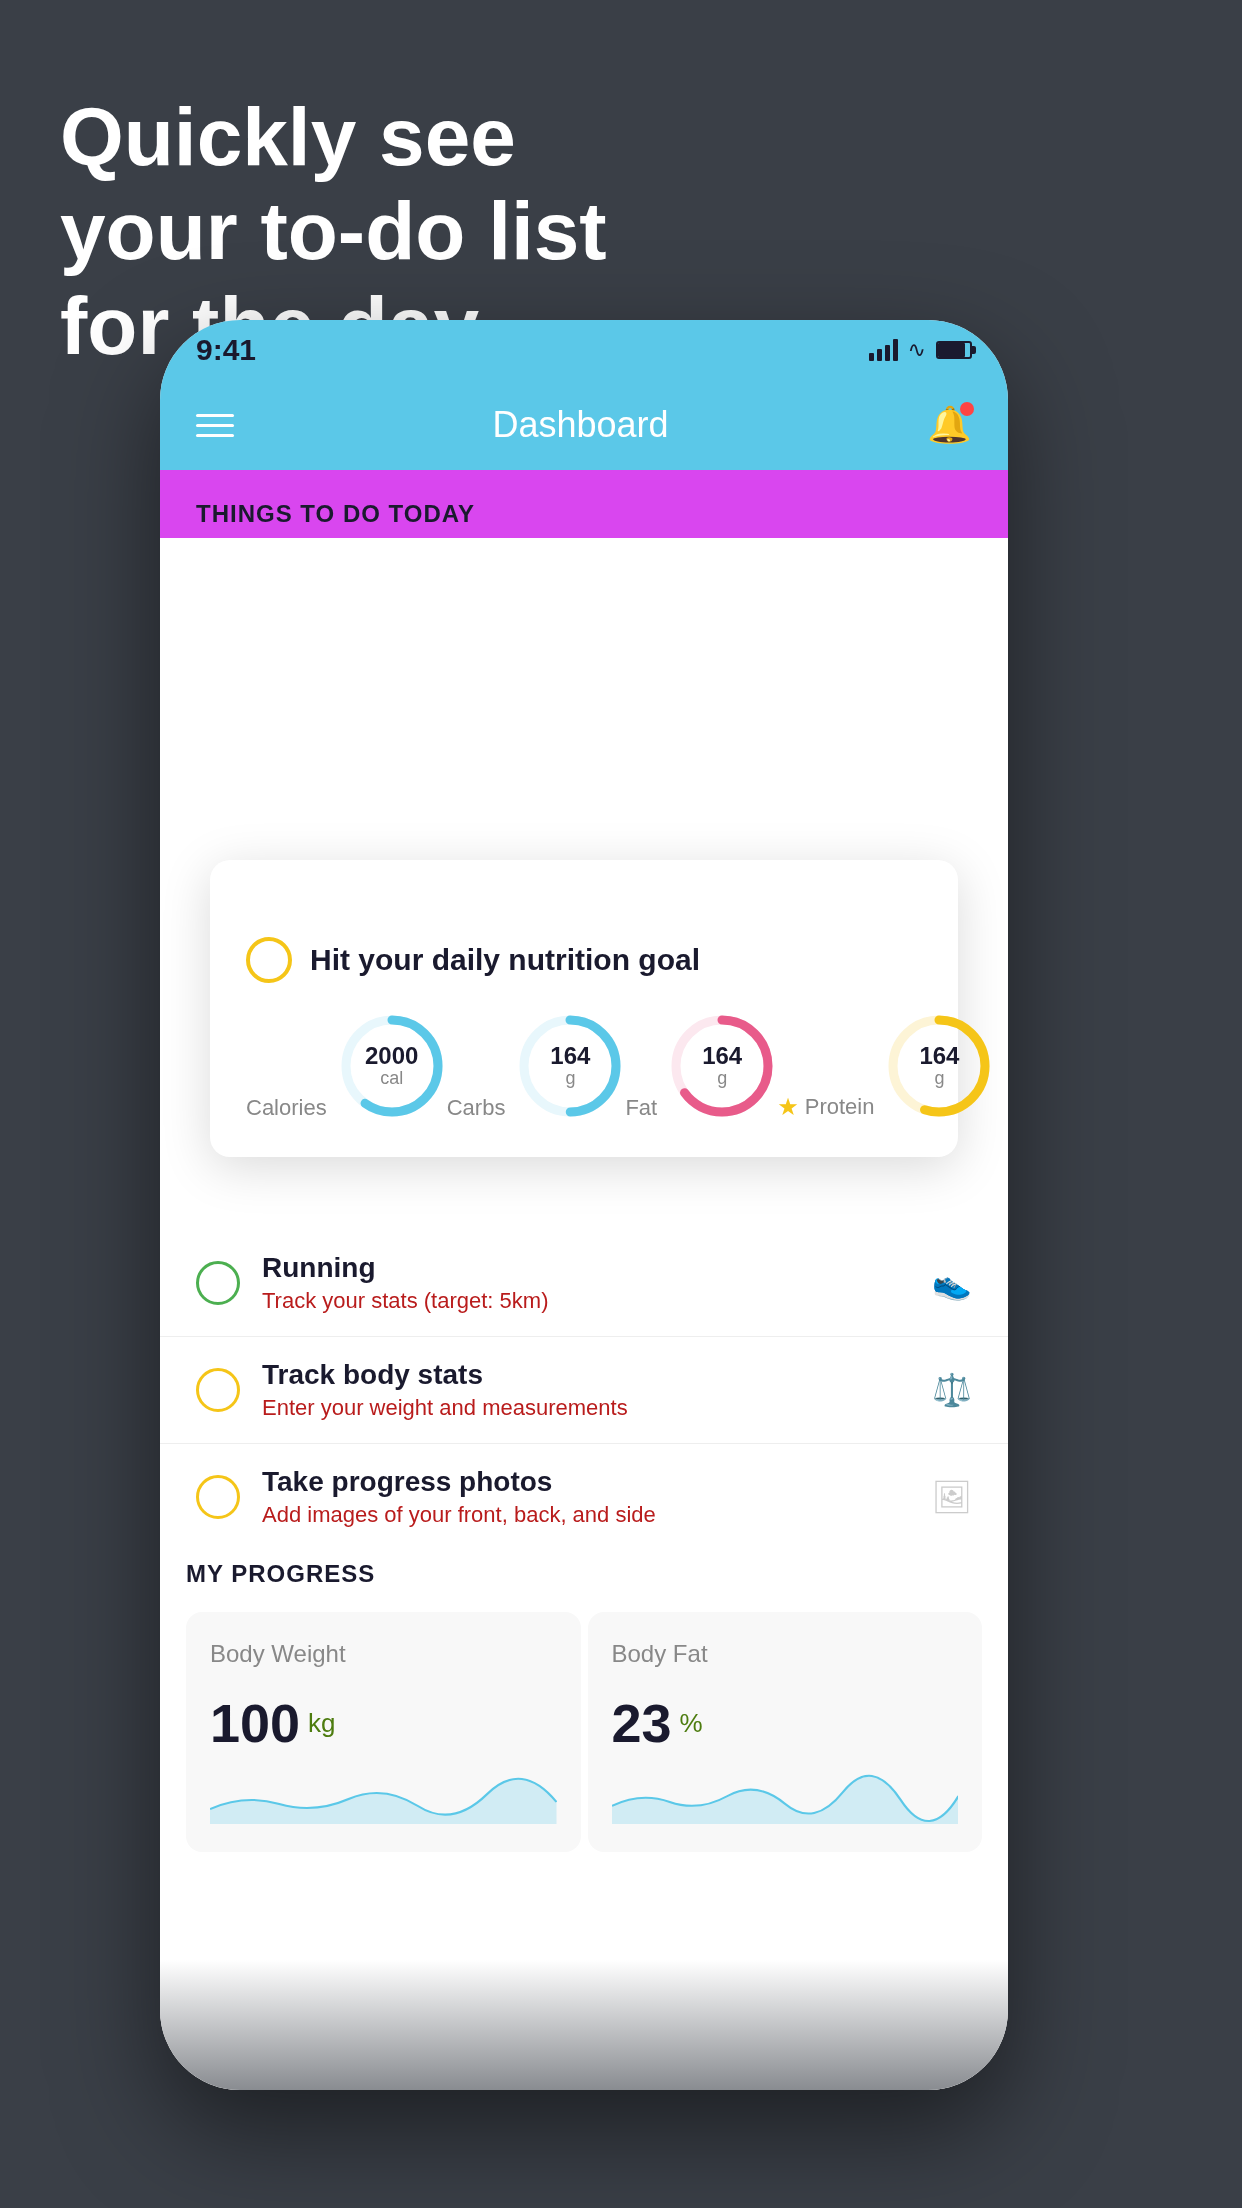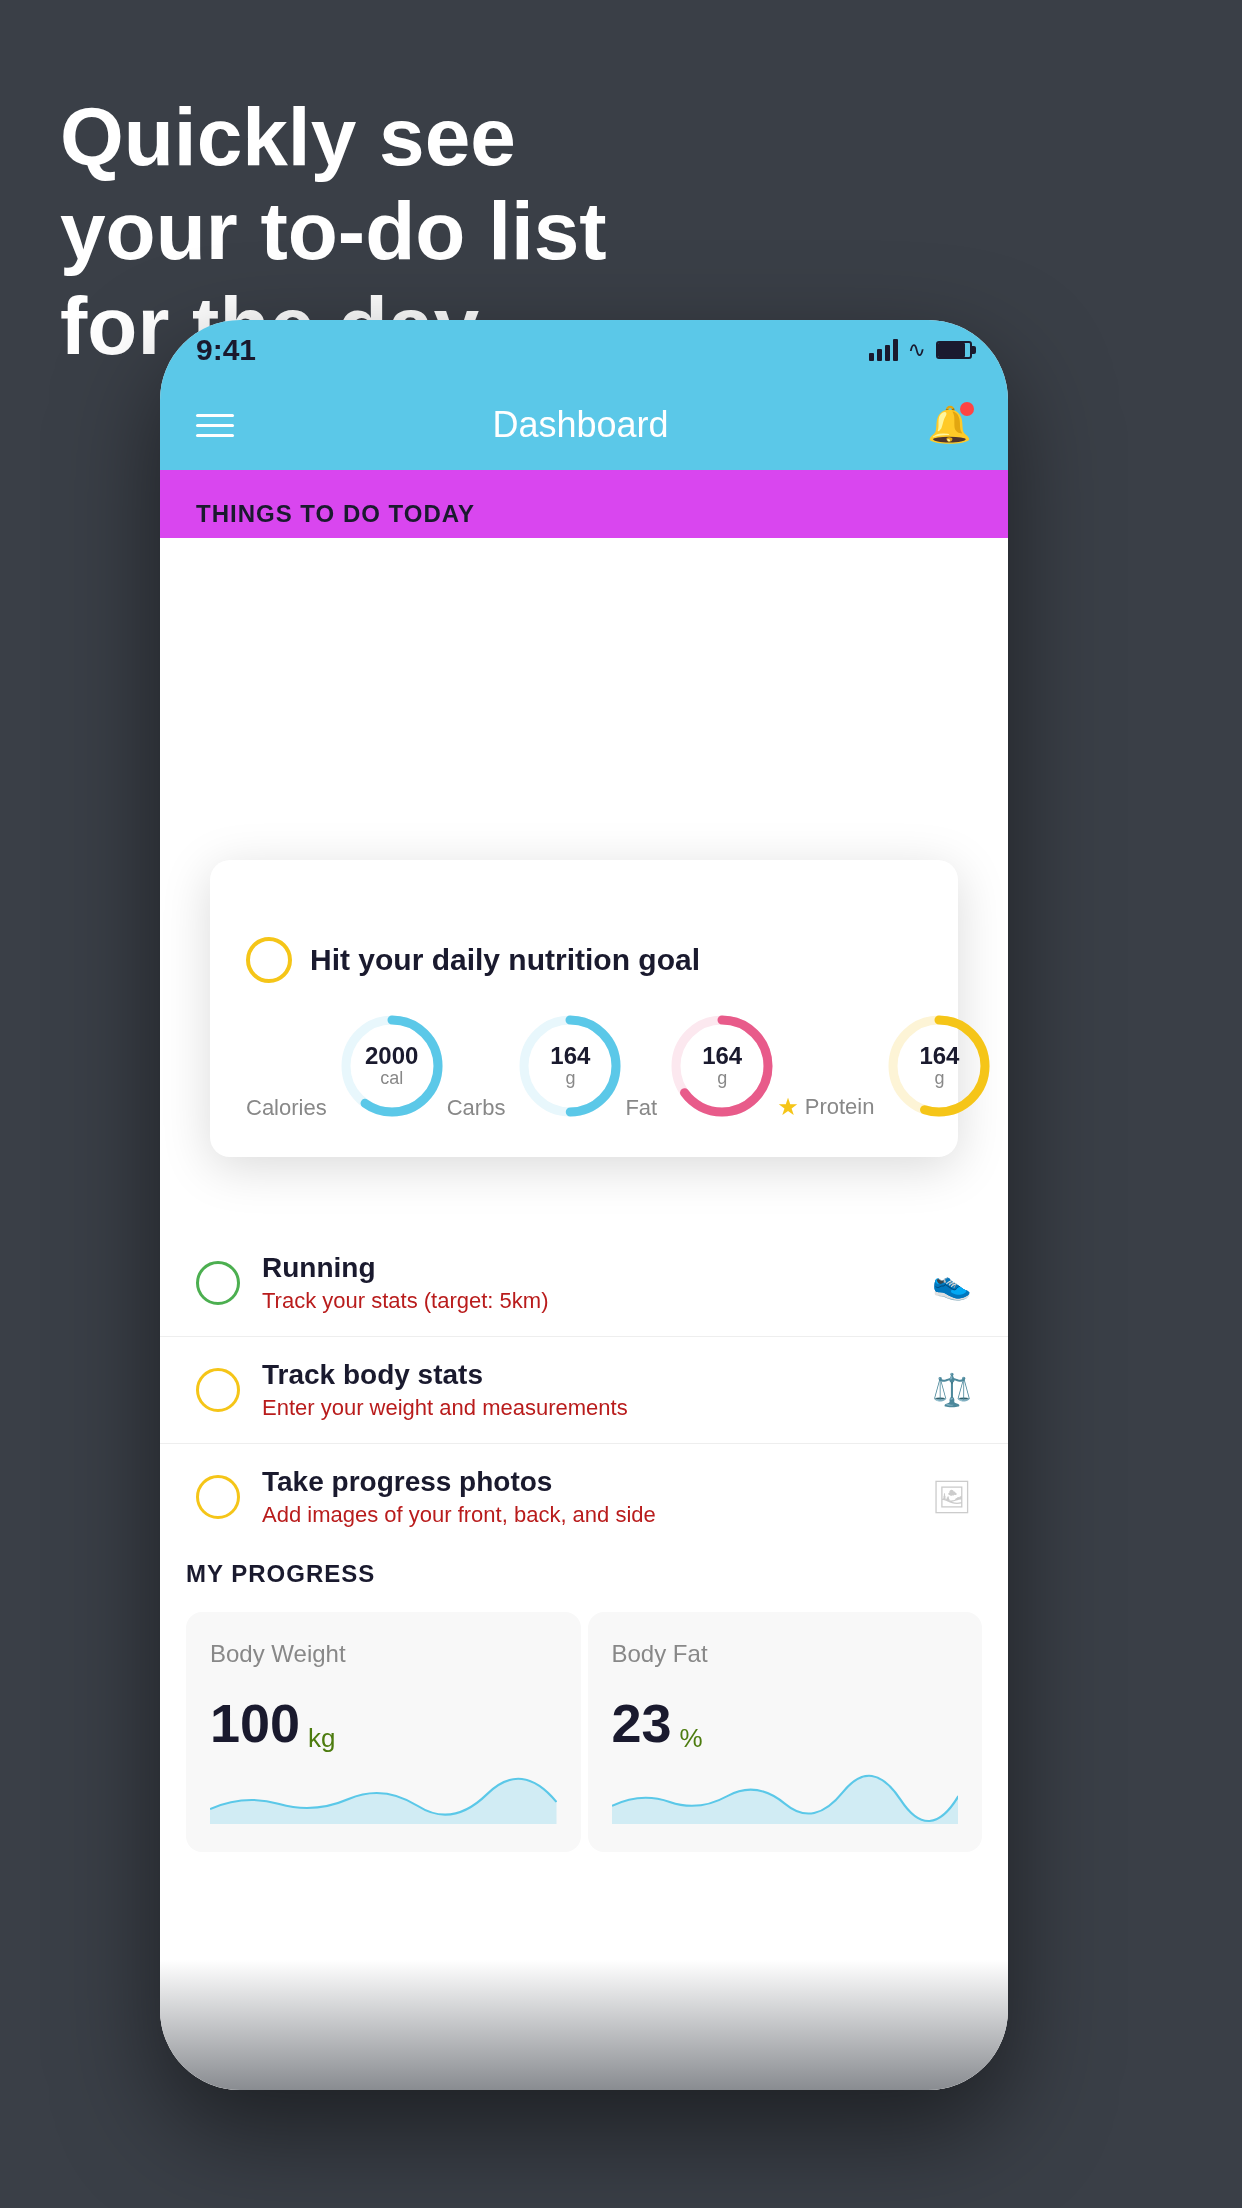--- a/index.html
+++ b/index.html
@@ -306,21 +306,21 @@
       padding: 28px 24px;
       overflow: hidden;
     }
     .progress-card-title {
       font-size: 24px;
       color: #888;
       margin-bottom: 24px;
     }
     .progress-value-row {
       display: flex;
-      align-items: flex-end;
+      align-items: center;
       gap: 8px;
       margin-bottom: 20px;
     }
     .progress-value {
       font-size: 54px;
       font-weight: 800;
       color: #1a1a2e;
     }
     .progress-unit {
       font-size: 26px;

